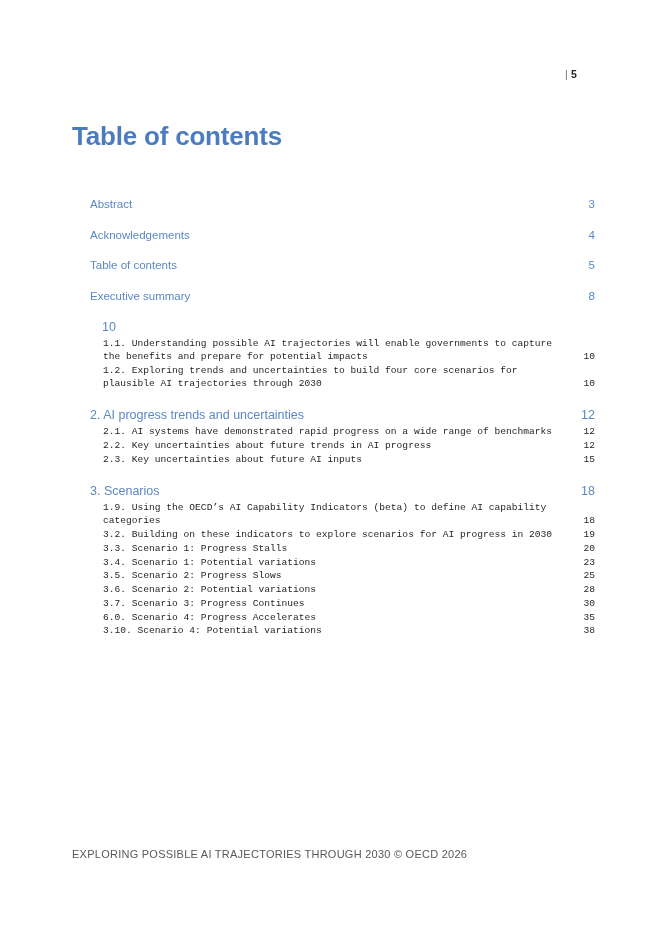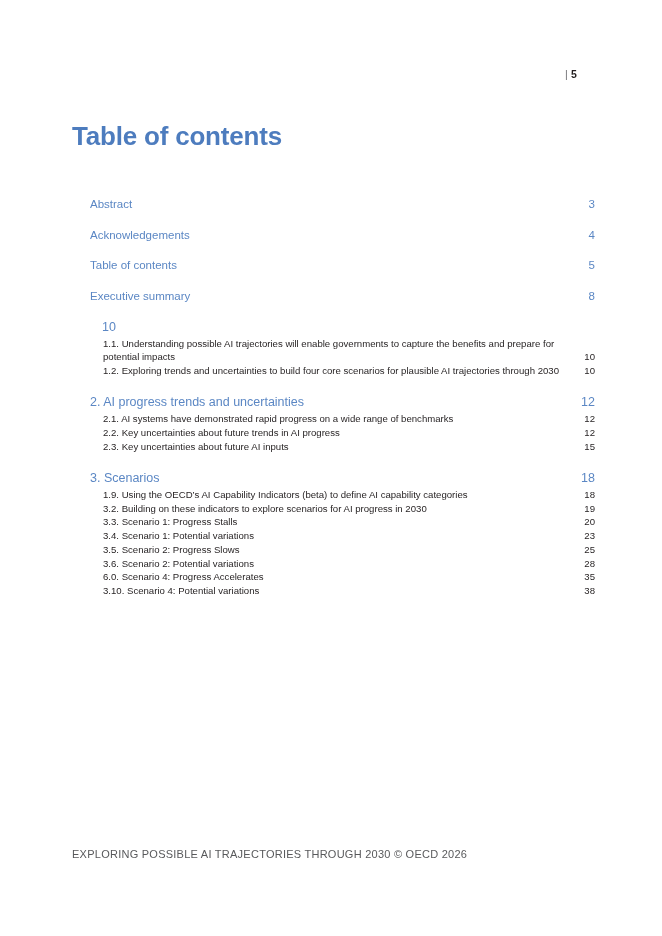--- a/index.html
+++ b/index.html
@@ -95,20 +95,21 @@
     padding-left: 12px;
   }
 
   
   .toc-l2 {
     font-size: 9.6px;
     color: #231f20;
     margin-left: 13px;
     line-height: 1.38;
     margin-bottom: 0.5px;
+    font-family: Liberation Mono, monospace;
   }
   .toc-l2 .lbl {
     flex: 1 1 auto;
     max-width: 470px;
     padding-right: 10px;
   }
   .toc-l2 .pg {
     flex: 0 0 auto;
     width: 26px;
     text-align: right;
@@ -204,20 +205,24 @@
         </div>
         <div class="toc-row toc-l2">
           <span class="lbl">3.5. Scenario 2: Progress Slows</span>
           <span class="pg">25</span>
         </div>
         <div class="toc-row toc-l2">
           <span class="lbl">3.6. Scenario 2: Potential variations</span>
           <span class="pg">28</span>
         </div>
         <div class="toc-row toc-l2">
+          <span class="lbl">3.7. Scenario 3: Progress Continues</span>
+          <span class="pg">30</span>
+        </div>
+        <div class="toc-row toc-l2">
           <span class="lbl">6.0. Scenario 4: Progress Accelerates</span>
           <span class="pg">35</span>
         </div>
         <div class="toc-row toc-l2">
           <span class="lbl">3.10. Scenario 4: Potential variations</span>
           <span class="pg">38</span>
         </div>
       </div>
   </div>
 

